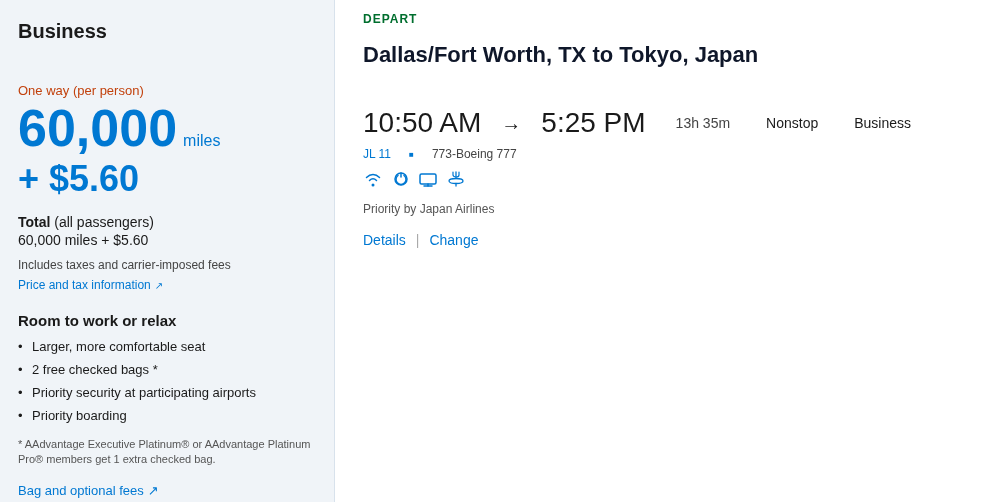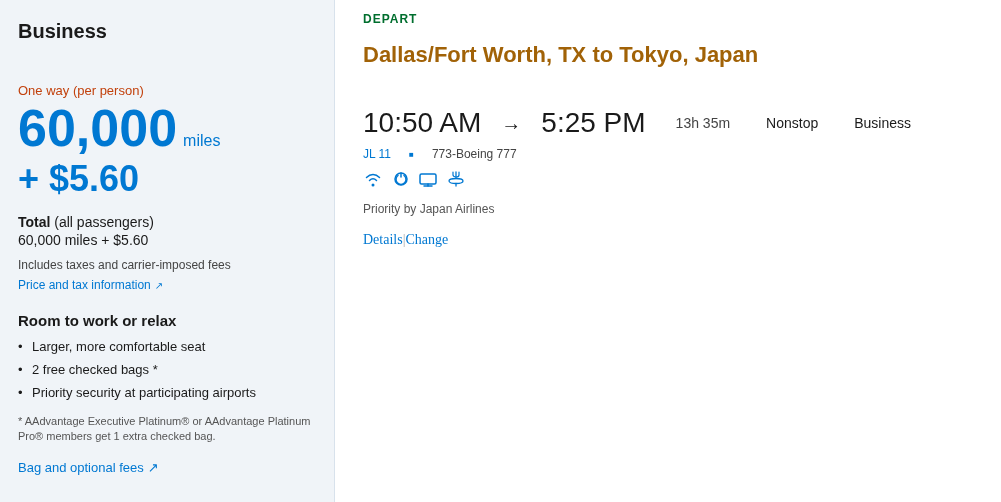--- a/index.html
+++ b/index.html
@@ -154,21 +154,21 @@
       font-weight: bold;
       color: #006e2e;
       letter-spacing: 1px;
       text-transform: uppercase;
       margin-bottom: 6px;
     }
 
     .route-title {
       font-size: 22px;
       font-weight: bold;
-      color: #a16207;
+      color: #0f172a;
       margin-bottom: 4px;
       margin-top: 16px;
     }
 
     .flight-date {
       font-size: 14px;
       color: #444;
       margin-bottom: 16px;
     }
 
@@ -237,21 +237,21 @@
 
     .operated-by {
       font-size: 12px;
       color: #555;
       margin-bottom: 16px;
     }
 
     .actions-row {
       display: flex;
       align-items: center;
-      font-family: Liberation Serif, serif;
+      gap: 10px;
     }
 
     .action-link {
       color: #0078d2;
       font-size: 14px;
       text-decoration: none;
       cursor: pointer;
     }
 
     .sep-bar {
@@ -280,20 +280,21 @@
   <a class="price-link" href="#">
     <span>Price and tax information</span>
     <span class="ext-icon">↗</span>
   </a>
 
   <div class="room-heading">Room to work or relax</div>
   <ul class="benefits-list">
     <li>Larger, more comfortable seat</li>
     <li>2 free checked bags *</li>
     <li>Priority security at participating airports</li>
+    <li>Priority boarding</li>
   </ul>
 
   <div class="footnote">* AAdvantage Executive Platinum® or AAdvantage Platinum Pro® members get 1 extra checked bag.</div>
 
   <a class="bag-link" href="#">
     <span>Bag and optional fees</span>
     <span class="ext-icon">↗</span>
   </a>
 </div>
 

